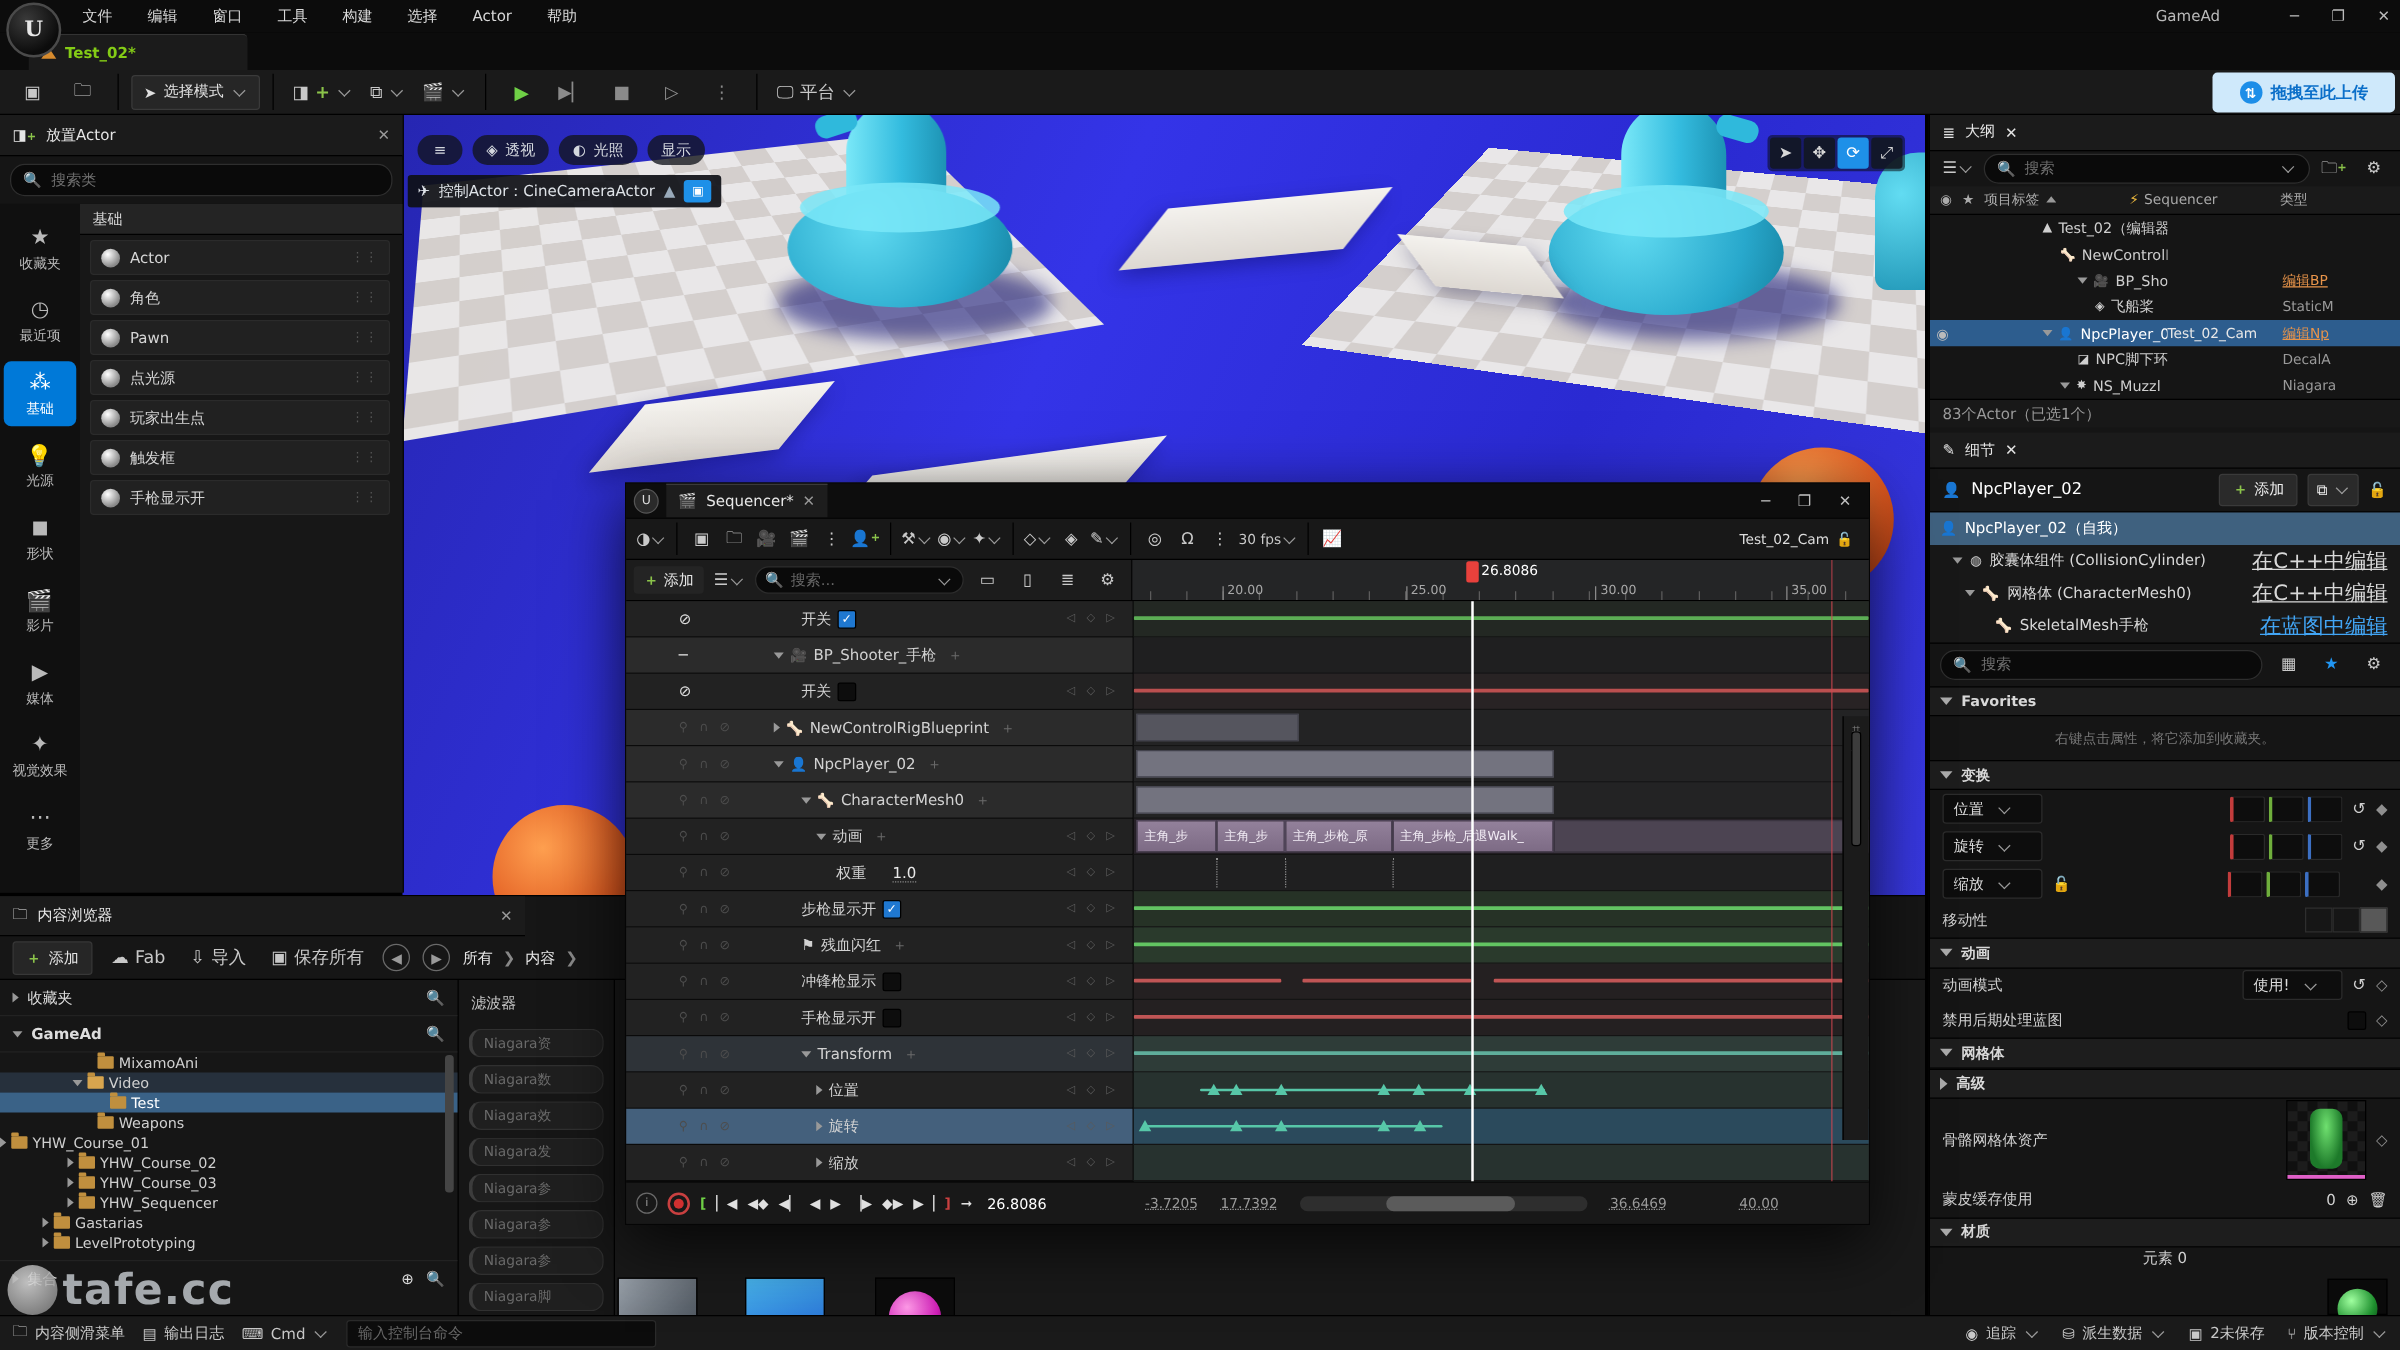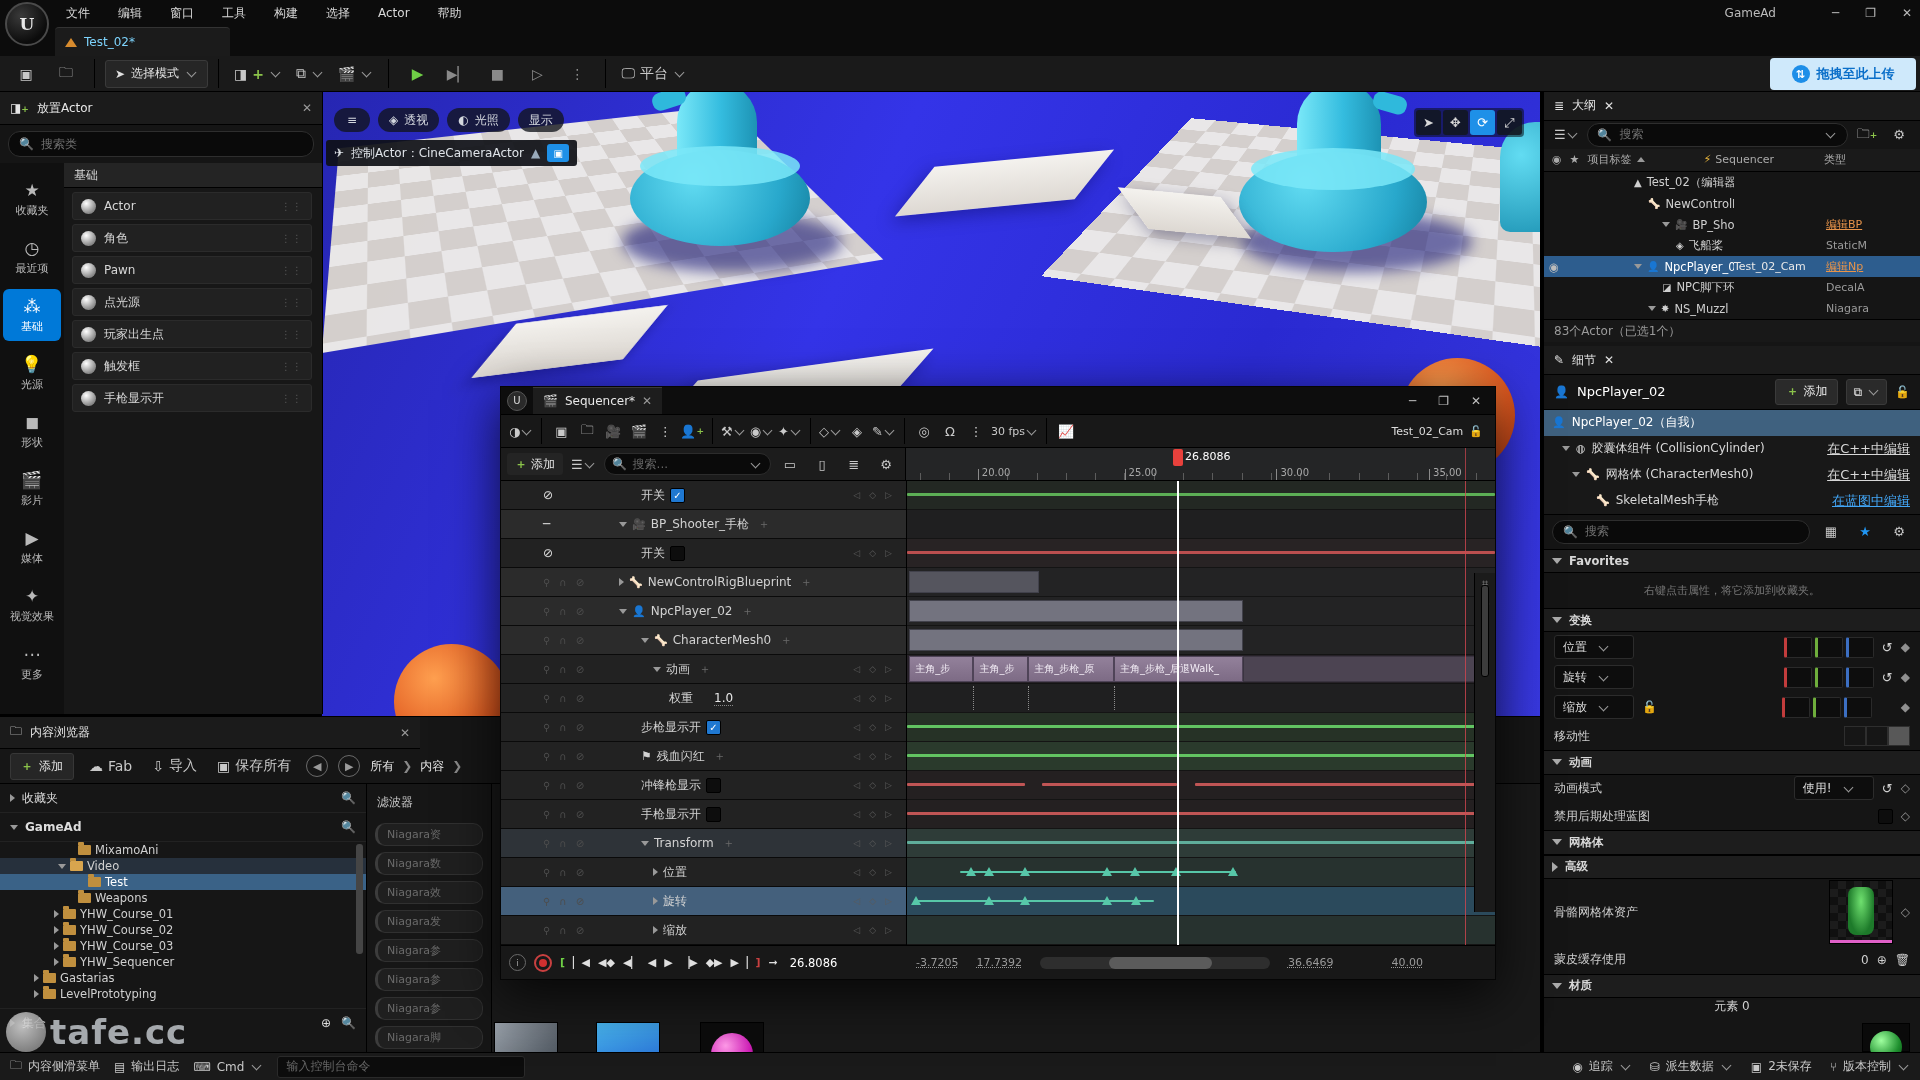--- a/index.html
+++ b/index.html
@@ -9,21 +9,21 @@
   .abs{position:absolute;}
   .row{display:flex;align-items:center;}
   .chev{display:inline-block;width:6px;height:6px;border-right:1.6px solid #9a9a9a;border-bottom:1.6px solid #9a9a9a;transform:rotate(45deg);margin:0 3px 2px 3px;}
   .sep{width:1px;align-self:stretch;background:#000;margin:3px 6px;}
   
   #menubar{left:0;top:0;width:1920px;height:26px;background:#0c0c0c;display:flex;align-items:center;z-index:40;}
   #menubar .mitem{padding:0 14px;color:#d8d8d8;font-size:12px;}
   #ue-logo{left:5px;top:2px;width:40px;height:40px;border-radius:50%;background:radial-gradient(circle at 35% 30%,#3a3a3a,#0c0c0c 70%);border:2px solid #4a4a4a;z-index:60;display:flex;align-items:center;justify-content:center;color:#e8e8e8;font-size:17px;font-weight:bold;font-family:"DejaVu Serif",serif;}
   #win-right{right:8px;top:0;height:26px;display:flex;align-items:center;gap:26px;z-index:41;color:#bbb;}
   #tabstrip{left:0;top:26px;width:1920px;height:30px;background:#0c0c0c;display:flex;align-items:flex-end;z-index:40;}
-  #level-tab{margin-left:55px;width:155px;height:28px;background:#1b1b1b;border-top:1px solid #333;border-radius:4px 4px 0 0;display:flex;align-items:center;padding:0 10px;gap:7px;color:#7dd3fc;}
+  #level-tab{margin-left:23px;width:155px;height:28px;background:#1b1b1b;border-top:1px solid #333;border-radius:4px 4px 0 0;display:flex;align-items:center;padding:0 10px;gap:7px;color:#84cc16;font-weight:bold;}
   .mtn{width:0;height:0;border-left:6px solid transparent;border-right:6px solid transparent;border-bottom:9px solid #d78b2e;}
   #main-toolbar{left:0;top:56px;width:1920px;height:36px;background:#1a1a1a;border-bottom:1px solid #000;display:flex;align-items:center;padding:0 8px;gap:4px;z-index:40;box-sizing:border-box;}
   .tbtn{height:26px;min-width:26px;border-radius:3px;display:flex;align-items:center;justify-content:center;color:#c8c8c8;font-size:14px;padding:0 5px;gap:5px;}
   .mode-btn{background:#262626;border:1px solid #3a3a3a;height:26px;border-radius:3px;display:flex;align-items:center;padding:0 9px;gap:6px;color:#e0e0e0;}
   .play{color:#6fd046;font-size:15px;}
   #upload-btn{right:4px;top:58px;width:146px;height:32px;background:#cfe9fb;border-radius:4px;display:flex;align-items:center;justify-content:center;gap:7px;color:#0b6fc9;font-weight:bold;z-index:60;font-size:13px;}
   #upload-btn .ball{width:18px;height:18px;border-radius:50%;background:#1d8ee8;color:#fff;font-size:11px;display:flex;align-items:center;justify-content:center;}
   
   #place-panel{left:0;top:92px;width:322px;height:622px;background:#151515;border-right:1px solid #000;z-index:5;display:flex;flex-direction:column;}
   .panel-tab{height:32px;background:#1b1b1b;display:flex;align-items:center;padding:0 10px;gap:8px;color:#e5e5e5;border-bottom:1px solid #000;}
@@ -107,21 +107,21 @@
   .ol-row{height:21px;display:flex;align-items:center;font-size:11.5px;color:#cfcfcf;position:relative;}
   .ol-row.sel{background:#2d5d8e;color:#fff;}
   .ol-label{display:flex;align-items:center;gap:5px;overflow:hidden;white-space:nowrap;}
   .ol-link{color:#e8944a;text-decoration:underline;font-size:11px;}
   .ol-type{color:#9a9a9a;font-size:11px;}
   #ol-footer{height:24px;display:flex;align-items:center;padding-left:10px;color:#9a9a9a;border-top:1px solid #000;background:#181818;}
   #details-head{height:36px;display:flex;align-items:center;gap:8px;padding:0 10px;}
   .green-btn{height:24px;background:#2a2a2a;border:1px solid #3a3a3a;border-radius:3px;display:flex;align-items:center;gap:5px;padding:0 10px;color:#eee;}
   .comp-row{height:26px;display:flex;align-items:center;gap:6px;padding:0 10px;font-size:12px;color:#d8d8d8;}
   .comp-row.sel{background:#3f617f;color:#fff;}
-  .cpp-link{margin-left:auto;color:#d8d8d8;text-decoration:underline;font-size:13px;}
+  .cpp-link{margin-left:auto;color:#d8d8d8;text-decoration:underline;font-size:17px;}
   .cpp-link.blue{color:#42a5f5;}
   .dsec{height:24px;background:#1d1d1d;border-top:1px solid #000;border-bottom:1px solid #000;display:flex;align-items:center;gap:7px;padding:0 8px;font-weight:bold;font-size:11.5px;color:#d8d8d8;}
   .tri-d{width:0;height:0;border-left:5px solid transparent;border-right:5px solid transparent;border-top:6px solid #aaa;}
   .tri-r{width:0;height:0;border-top:5px solid transparent;border-bottom:5px solid transparent;border-left:6px solid #aaa;}
   .prop-row{height:30px;display:flex;align-items:center;padding:0 10px;gap:8px;color:#cfcfcf;}
   .combo{height:22px;background:#0d0d0d;border:1px solid #2c2c2c;border-radius:3px;display:flex;align-items:center;gap:10px;padding:0 8px;min-width:62px;color:#ddd;}
   .vec{display:flex;gap:3px;margin-left:auto;}
   .vbox{width:24px;height:19px;background:#0d0d0d;border:1px solid #2a2a2a;border-left:3px solid;border-radius:2px;}
   .undo{color:#cfcfcf;font-size:13px;}
   .dia{color:#8f8f8f;font-size:12px;}
@@ -419,21 +419,21 @@
           <div class="treerow sel" style="padding-left:88px;">
 
      <span class="folder"></span>
      <span>Test</span>
           </div>
           <div class="treerow" style="padding-left:78px;">
 
      <span class="folder"></span>
      <span>Weapons</span>
           </div>
-          <div class="treerow" style="padding-left:54px;">
+          <div class="treerow" style="">
      <i class="tri-rs"></i>
      <span class="folder"></span>
      <span>YHW_Course_01</span>
           </div>
           <div class="treerow" style="padding-left:54px;">
      <i class="tri-rs"></i>
      <span class="folder"></span>
      <span>YHW_Course_02</span>
           </div>
           <div class="treerow" style="padding-left:54px;">

